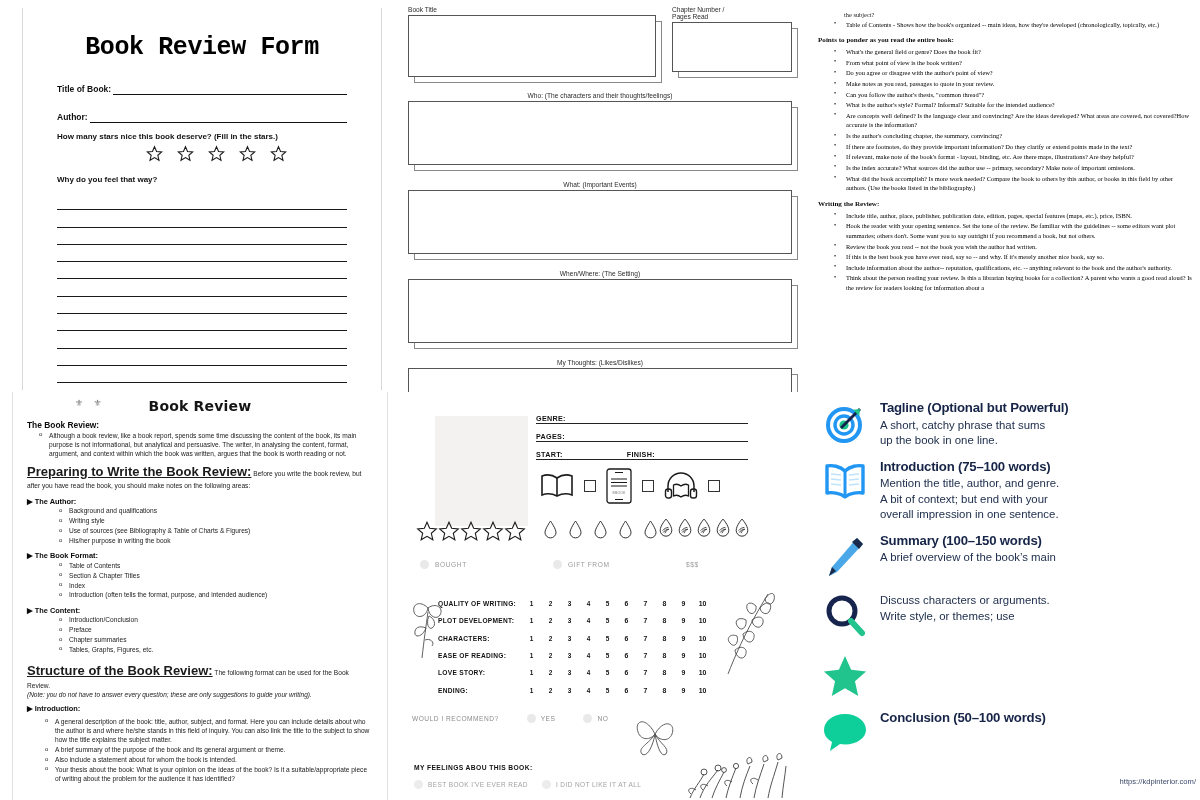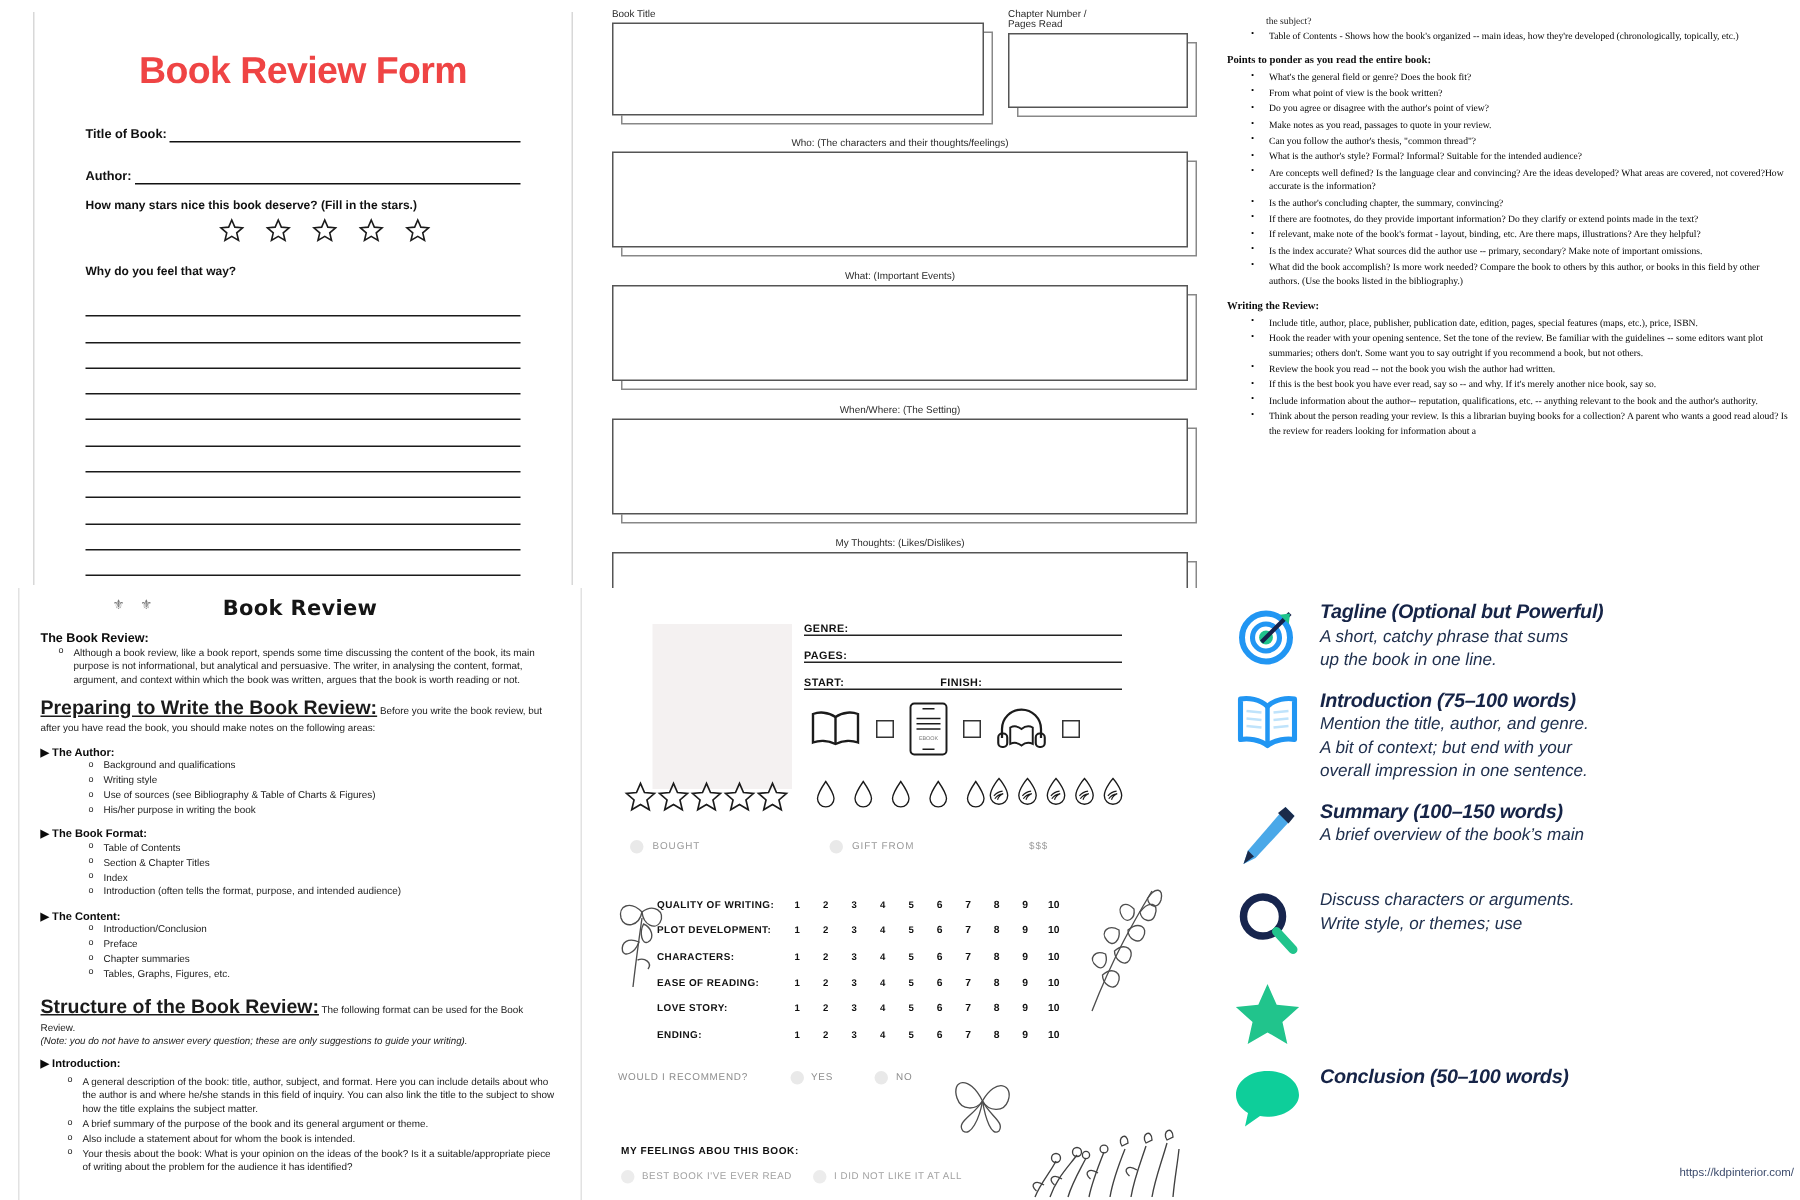--- a/index.html
+++ b/index.html
@@ -15,21 +15,21 @@
   .panel { position: absolute; background:#fff; overflow: hidden; }
 
   
   #q1 { left:0; top:0; width:400px; height:392px; }
   #q1 .sheet {
     position:absolute; left:22px; top:8px; width:360px; height:382px;
     background:#fff; border-left:1px solid #d8d8d8; border-right:1px solid #d8d8d8;
   }
   #q1 .title {
     text-align:center; font-weight:900; font-size:25px; letter-spacing:-0.4px;
-    color:#ef4444; margin-top:25px; font-family:Liberation Sans, sans-serif;
+    color:#000000; margin-top:25px; font-family:Liberation Mono, monospace;
   }
   #q1 .fieldrow { display:flex; align-items:flex-end; margin:0 34px 0 34px; }
   #q1 .flabel { font-size:8.5px; font-weight:700; color:#111; white-space:nowrap; padding-bottom:1px;}
   #q1 .fline { flex:1; border-bottom:1.6px solid #111; margin-left:2px; height:11px;}
   #q1 .q { font-size:8px; font-weight:700; color:#111; margin:9px 34px 0 34px;}
   #q1 .stars { display:flex; gap:14px; justify-content:center; margin:4px 0 0 28px; }
   #q1 .lines { margin:9px 34px 0 34px; }
   #q1 .lines .ln { border-bottom:1.7px solid #1a1a1a; height:17.3px; }
 
   
@@ -101,21 +101,21 @@
   #q5 .cont { font-size:6.4px; line-height:1.5; color:#1a1a1a; }
   #q5 h5 { font-size:7.1px; font-weight:700; margin:7px 0 3px 0; color:#0d0d0d;}
   #q5 ul { list-style:none; margin:0 0 0 14px; }
   #q5 li { position:relative; padding-left:14px; margin-bottom:1px; font-size:6.4px; line-height:1.5;}
   #q5 li:before { content:"\2022"; position:absolute; left:2px; top:-0.5px; font-size:6px;}
 
   
   #q6 { left:800px; top:392px; width:400px; height:408px; padding:8px 10px 0 14px; }
   #q6 .item { display:flex; align-items:flex-start; margin-bottom:11px; }
   #q6 .ico { width:62px; flex:0 0 62px; display:flex; justify-content:center; align-items:flex-start; padding-top:2px;}
-  #q6 .txt { flex:1; padding-left:4px;font-style:italic;}
+  #q6 .txt { flex:1; padding-left:4px;}
   #q6 .h { font-size:13.2px; font-weight:700; color:#162447; letter-spacing:-0.2px; line-height:1.25;}
   #q6 .b { font-size:11.4px; color:#20304e; line-height:1.28; margin-top:1px;}
   #q6 .watermark { position:absolute; right:4px; bottom:14px; font-size:7.6px;
                    color:#3b4a6b; font-family:"Liberation Sans",sans-serif; white-space:nowrap;}
 </style>
 </head>
 <body>
 
 <div id="stage">
 

